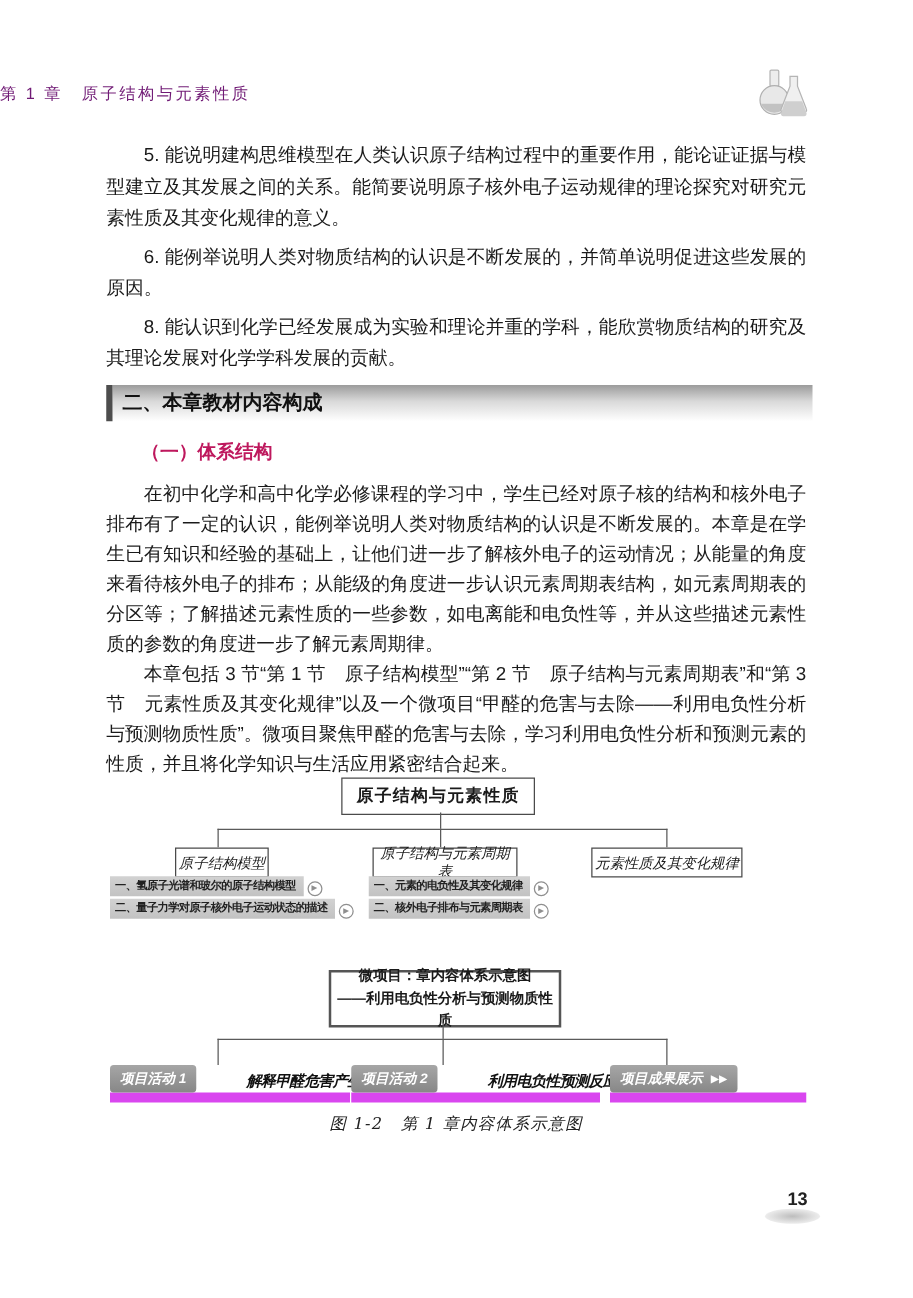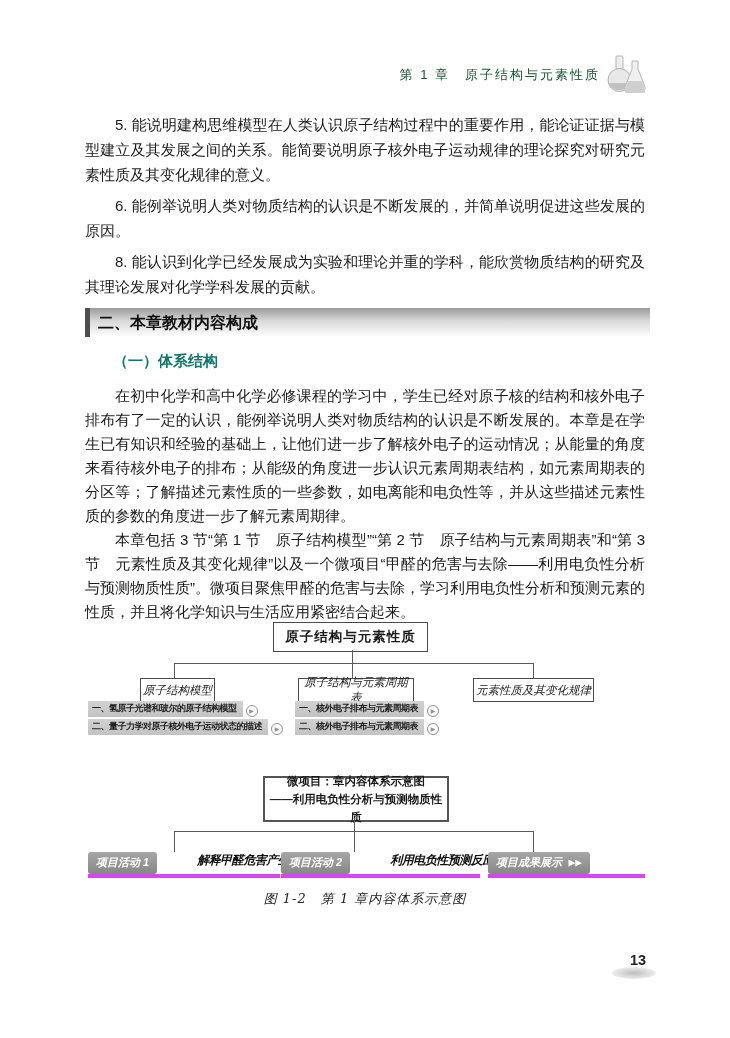--- a/index.html
+++ b/index.html
@@ -2,36 +2,36 @@
 <html><head>
 <meta charset="utf-8">
 <style>
   html,body{margin:0;padding:0;}
   body{
     width:730px;height:1038px;position:relative;background:#ffffff;
     font-family:"Liberation Sans",sans-serif;color:#1a1a1a;overflow:hidden;
   }
   
   .chapter-header{
-    position:absolute;top:66px;left:0;width:600px;text-align:right;
-    font-size:13px;color:#14532d;letter-spacing:2px;
+    position:absolute;top:66px;left:0;width:600px;
+    font-size:13px;color:#701a75;letter-spacing:2px;
   }
   .flask-icon{position:absolute;left:602px;top:55px;}
   
   .objectives{position:absolute;top:112px;left:85px;width:560px;text-align:justify;}
   .objectives p{margin:0 0 6px 0;font-size:15px;line-height:25px;text-indent:2em;}
   
   .section-bar{
     position:absolute;top:308px;left:85px;width:552px;height:29px;
     background:linear-gradient(to bottom,#9b9b9b 0%,#d9d9d9 45%,#ffffff 100%);
     border-left:5px solid #4d4d4d;
     font-size:16px;font-weight:bold;line-height:29px;padding-left:8px;color:#111;
   }
   .subsection-title{
-    position:absolute;top:352px;left:113px;font-size:15px;font-weight:bold;color:#0f766e;
+    position:absolute;top:352px;left:113px;font-size:15px;font-weight:bold;color:#be185d;
   }
   .body-paras{position:absolute;top:384px;left:85px;width:560px;text-align:justify;}
   .body-paras p{margin:0;font-size:15px;line-height:24px;text-indent:2em;}
   
   .diagram{position:absolute;top:616px;left:85px;width:560px;height:266px;}
   .dg-box{
     position:absolute;border:1px solid #4a4a4a;background:#fff;
     display:flex;align-items:center;justify-content:center;text-align:center;
   }
   .root-box{left:188px;top:6px;width:153px;height:28px;font-weight:bold;font-size:13.5px;letter-spacing:1px;}
@@ -50,22 +50,22 @@
     background:linear-gradient(to bottom,#d2d2d2,#c2c2c2);
     font-size:9px;font-weight:bold;letter-spacing:-0.5px;color:#222;
     padding:1px 6px 2px 4px;white-space:nowrap;
   }
   .go-icon{
     width:10px;height:10px;border:1.5px solid #8f8f8f;border-radius:50%;
     margin-left:3px;background:#fff;color:#8f8f8f;font-size:6px;line-height:10px;
     display:flex;align-items:center;justify-content:center;flex:none;
   }
   
-  .activity-row{position:absolute;top:236px;height:22px;display:flex;align-items:flex-start;
-    border-bottom:4px solid #d946ef;gap:32px;}
+  .activity-row{position:absolute;top:236px;height:22px;display:flex;align-items:flex-end;
+    border-bottom:8px solid #d946ef;gap:32px;}
   .a1{left:3px;width:192px;}
   .a2{left:196px;width:199px;}
   .a3{left:403px;width:157px;font-family:Liberation Mono, monospace;}
   .act-tag{
     background:linear-gradient(to bottom,#a6a6a6,#878787);
     color:#fff;font-style:italic;font-size:11px;font-weight:bold;
     padding:3px 8px 4px 8px;border-radius:3px;white-space:nowrap;flex:none;
   }
   .act-text{
     margin-left:8px;font-family:"DejaVu Serif",serif;font-style:italic;font-weight:bold;
@@ -131,21 +131,21 @@
       <span class="go-icon">▶</span>
     </div>
     <div class="item-row">
       <span class="item-bar">二、量子力学对原子核外电子运动状态的描述</span>
       <span class="go-icon">▶</span>
     </div>
   </div>
 
   <div class="itemcol c2">
     <div class="item-row">
-      <span class="item-bar">一、核外电子排布与元素周期表</span>
+      <span class="item-bar">一、元素的电负性及其变化规律</span>
       <span class="go-icon">▶</span>
     </div>
     <div class="item-row">
       <span class="item-bar">二、核外电子排布与元素周期表</span>
       <span class="go-icon">▶</span>
     </div>
   </div>
 
 
   <div class="dg-box micro-box">

